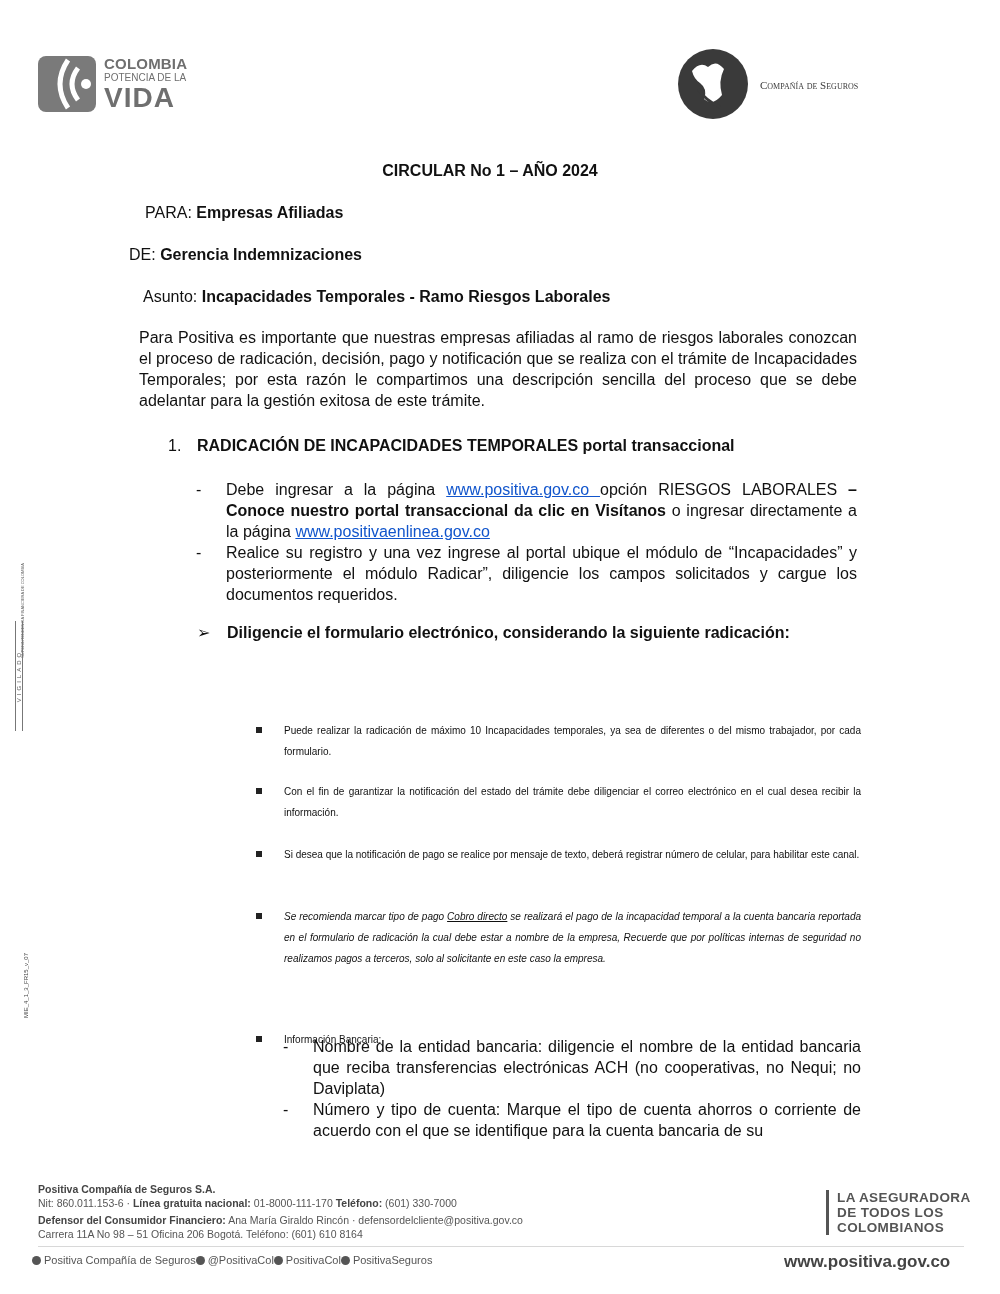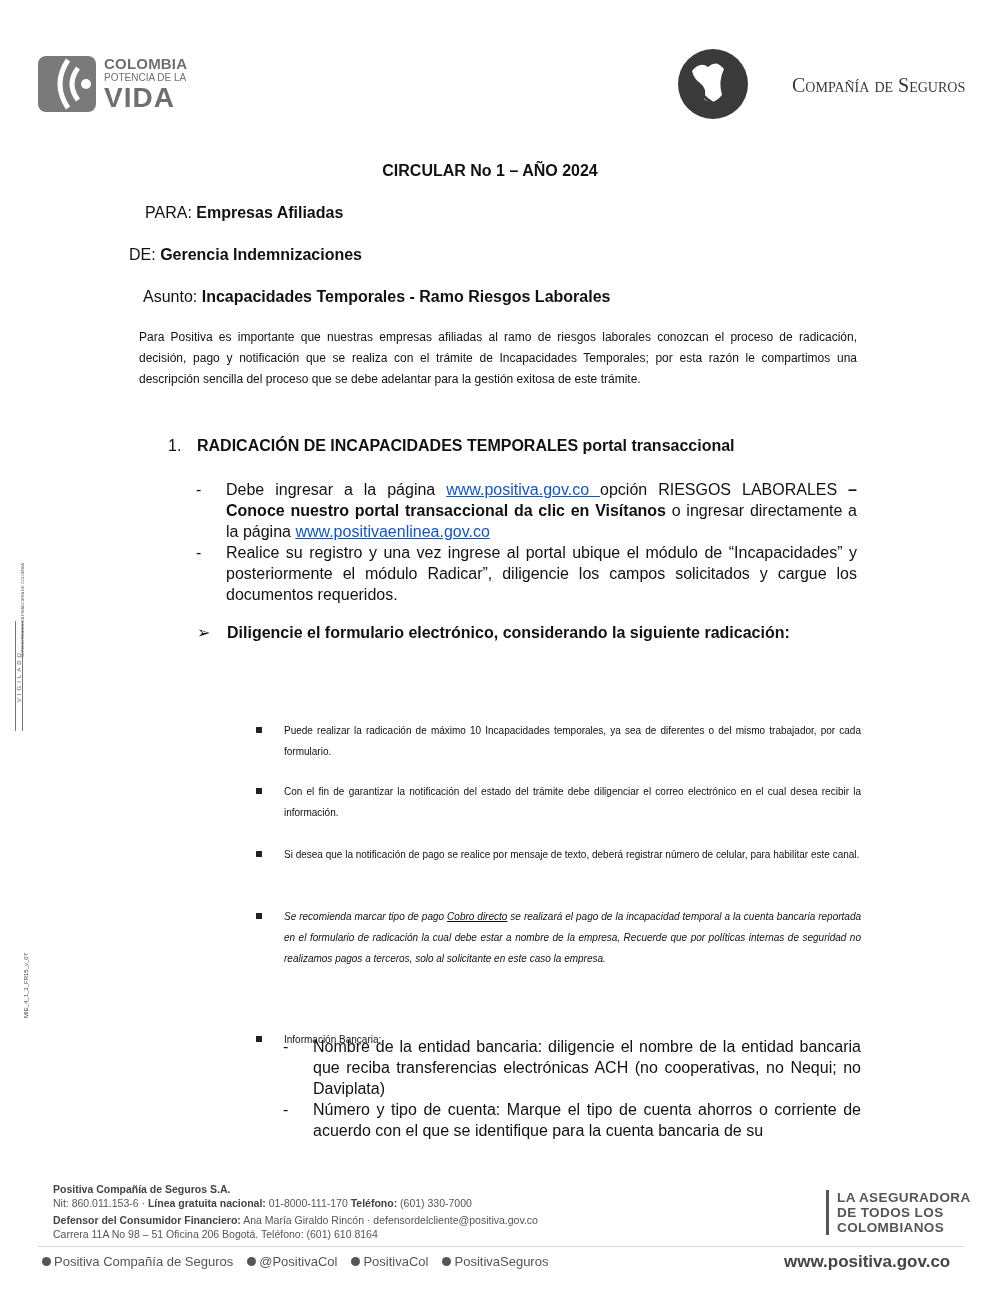--- a/index.html
+++ b/index.html
@@ -11,57 +11,57 @@
   .logo-colombia .mark svg { position: absolute; left: 0; top: 0; }
   .logo-colombia .words { margin-left: 8px; color: #6f6f6f; line-height: 1; }
   .logo-colombia .w1 { font-weight: bold; font-size: 15px; letter-spacing: 0.2px; }
   .logo-colombia .w2 { font-size: 10px; margin-top: 2px; }
   .logo-colombia .w3 { font-weight: bold; font-size: 28px; margin-top: 1px; letter-spacing: 1px; }
 
   .logo-positiva { position: absolute; left: 678px; top: 46px; width: 290px; height: 76px; display: flex; align-items: center; }
   .logo-positiva .globe { width: 70px; height: 70px; border-radius: 50%; background: #3a3a3a; position: relative; overflow: hidden; }
   .logo-positiva .text { margin-left: 6px; color: #3a3a3a; font-family: "Liberation Serif", serif; line-height: 1; }
   .logo-positiva .t1 { font-size: 46px; letter-spacing: 1px; }
-  .logo-positiva .t2 { font-size: 20px; margin-left: 38px; margin-top: 2px; font-variant: small-caps; }
+  .logo-positiva .t2 { font-size: 11px; margin-left: 6px; margin-top: 2px; font-variant: small-caps; }
 
   
   .side-vigilado { position: absolute; left: 12px; top: 580px; width: 30px; height: 135px; }
   .side-vigilado .v1 { position: absolute; left: -48px; top: 92px; transform: rotate(-90deg); font-size: 6px; letter-spacing: 3px; color: #555; width: 110px; text-align: center; border-top: 1px solid #777; border-bottom: 1px solid #777; }
   .side-vigilado .v2 { position: absolute; left: -40px; top: 28px; transform: rotate(-90deg); font-size: 4px; color: #666; width: 100px; text-align: center; }
   .side-code { position: absolute; left: -4px; top: 985px; transform: rotate(-90deg); font-size: 6px; color: #444; width: 60px; text-align: center; }
 
   
   .doc-title { position: absolute; left: 0; width: 980px; top: 162px; text-align: center; font-weight: bold; font-size: 16px; }
   .meta-line { position: absolute; font-size: 16px; }
   .meta-line b { font-weight: bold; }
-  .para { position: absolute; left: 139px; width: 718px; top: 327px; font-size: 12px; line-height: 21px; text-align: justify; }
+  .para { position: absolute; left: 139px; width: 718px; top: 327px; font-size: 16px; line-height: 21px; text-align: justify; }
   .section-heading { position: absolute; left: 168px; top: 437px; font-size: 16px; }
   .section-heading .num { display: inline-block; width: 29px; }
   .section-heading b { font-weight: bold; }
 
   .dash-list { position: absolute; left: 196px; width: 661px; font-size: 16px; line-height: 21px; }
   .dash-item { position: relative; padding-left: 30px; text-align: justify; }
   .dash-item .dash { position: absolute; left: 0; top: 0; }
   a.link { color: #1155cc; text-decoration: underline; }
 
   .arrow-item { position: absolute; left: 197px; width: 663px; top: 622px; font-size: 16px; line-height: 21px; font-weight: bold; padding-left: 30px; box-sizing: border-box; text-align: justify; }
   .arrow-item .arrow { position: absolute; left: 0; top: 0; font-weight: normal; }
 
   .sq-item { position: absolute; left: 254px; width: 607px; font-size: 10px; line-height: 21px; padding-left: 30px; box-sizing: border-box; text-align: justify; margin-top: 35px; }
   .sq-item .sq { position: absolute; left: 2px; top: 7px; width: 6px; height: 6px; background: #222; }
   .u { text-decoration: underline; }
 
   .sub-dash { position: absolute; left: 283px; width: 578px; font-size: 16px; line-height: 21px; padding-left: 30px; box-sizing: border-box; text-align: justify; }
   .sub-dash .dash { position: absolute; left: 0; top: 0; }
 
   
-  .footer-info { position: absolute; left: 38px; top: 1182px; font-size: 10.5px; color: #555; line-height: 14px; margin-left: 15px; }
+  .footer-info { position: absolute; left: 38px; top: 1182px; font-size: 10.5px; color: #555; line-height: 14px; }
   .footer-info b { color: #444; }
   .footer-rule { position: absolute; left: 38px; top: 1246px; width: 926px; height: 1px; background: #d8d8d8; }
-  .footer-social { position: absolute; left: 42px; top: 1254px; font-size: 13px; color: #555; display: flex; gap: 14px; }
+  .footer-social { position: absolute; left: 32px; top: 1254px; font-size: 11px; color: #555; display: flex; }
   .footer-social .s { display: flex; align-items: center; gap: 3px; }
   .footer-social .ic { width: 9px; height: 9px; border-radius: 50%; background: #555; display: inline-block; }
   .footer-tag { position: absolute; left: 826px; top: 1190px; border-left: 3px solid #555; padding-left: 8px; color: #555; font-size: 13.5px; font-weight: bold; line-height: 15px; letter-spacing: 0.4px; }
   .footer-url { position: absolute; left: 784px; top: 1252px; font-size: 17px; font-weight: bold; color: #444; }
 </style>
 </head>
 <body>
 
 <div class="logo-colombia">
   <div class="mark">

